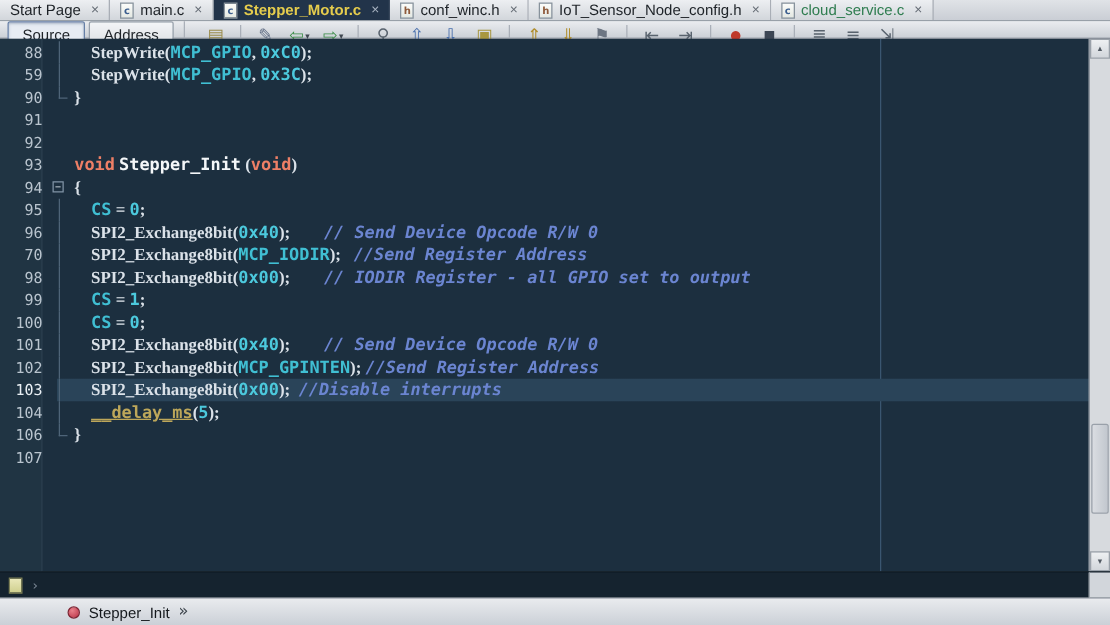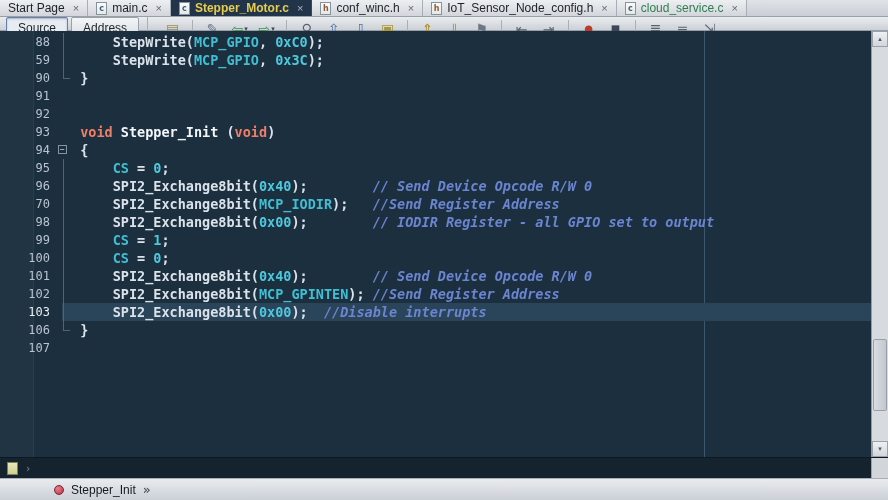--- a/index.html
+++ b/index.html
@@ -26,32 +26,32 @@
   .icons{display:flex;align-items:center;gap:2px;margin-left:4px;}
   .tsep{width:1px;height:18px;background:#a9afb8;margin:0 5px;flex:none;}
   .ibtn{width:25px;height:24px;border:1px solid transparent;background:transparent;display:flex;align-items:center;justify-content:center;padding:0;border-radius:2px;}
   .glyph{font-family:"DejaVu Sans",sans-serif;font-size:14px;line-height:14px;}
   .dd{font-family:"DejaVu Sans",sans-serif;font-size:7px;color:#3f4750;margin-left:1px;}
 
   
   .editor{position:relative;flex:1;background:var(--editor-bg);overflow:hidden;}
   .gutter-strip{position:absolute;left:0;top:0;bottom:0;width:34px;background:var(--gutter-bg);border-right:1px solid #2a3e4f;z-index:1;}
   .margin-guide{position:absolute;top:0;bottom:0;left:704px;width:1px;background:var(--margin-guide);z-index:1;}
-  .coderows{position:absolute;left:0;top:2px;right:17px;z-index:2;padding-left:28px;}
+  .coderows{position:absolute;left:12px;top:2px;right:17px;z-index:2;}
   .row{display:flex;height:18px;font:bold 13.5px/18px "DejaVu Sans Mono",monospace;}
   .row.current{background:linear-gradient(to right,rgba(0,0,0,0) 0,rgba(0,0,0,0) 34px,var(--current-line-bg) 34px);}
   .ln{width:28px;padding-right:6px;text-align:right;color:#b9c4ce;font:12px/18px "DejaVu Sans Mono",monospace;flex:none;}
   .row.current .ln{color:#e9eff4;}
   .fold{position:relative;width:16px;height:18px;flex:none;}
   .f-l::before{content:"";position:absolute;left:7px;top:0;height:18px;width:1px;background:var(--fold-line);}
   .f-e::before{content:"";position:absolute;left:7px;top:0;height:10px;width:1px;background:var(--fold-line);}
   .f-e::after{content:"";position:absolute;left:7px;top:9px;width:7px;height:1px;background:var(--fold-line);}
   .fbox{position:absolute;left:2px;top:4px;width:9px;height:9px;border:1px solid #8094a6;color:#d6dee6;font:8px/8px "DejaVu Sans Mono",monospace;text-align:center;background:var(--editor-bg);}
   .txt{white-space:pre;flex:1;}
-  .tk-pl{color:var(--tk-pl);}
+  .tk-pl{color:var(--tk-pl);font-family:Liberation Serif, serif;}
   .tk-kw{color:var(--tk-kw);}
   .tk-mc{color:var(--tk-mc);}
   .tk-nm{color:var(--tk-nm);}
   .tk-cm{color:var(--tk-cm);font-style:italic;}
   .tk-fn{color:var(--tk-fn);font-weight:bold;}
   .tk-dm{color:var(--tk-dm);text-decoration:underline;}
 
   
   .vscroll{position:absolute;top:0;right:0;bottom:0;width:17px;background:#d7dade;border-left:1px solid #949ba4;z-index:3;}
   .sbtn{position:absolute;left:0;right:0;height:16px;background:linear-gradient(#eef0f2,#d2d6db);border:1px solid #9aa1a9;display:flex;align-items:center;justify-content:center;font-size:7px;color:#525a63;font-family:"DejaVu Sans",sans-serif;}
@@ -255,20 +255,25 @@
           <span class="ln">102</span>
           <span class="fold f-l"></span>
           <span class="txt"><span class="tk-pl">     SPI2_Exchange8bit(</span><span class="tk-mc">MCP_GPINTEN</span><span class="tk-pl">); </span><span class="tk-cm">//Send Register Address</span></span>
         </div>
         <div class="row current">
           <span class="ln">103</span>
           <span class="fold f-l"></span>
           <span class="txt"><span class="tk-pl">     SPI2_Exchange8bit(</span><span class="tk-nm">0x00</span><span class="tk-pl">);  </span><span class="tk-cm">//Disable interrupts</span></span>
         </div>
         <div class="row">
+          <span class="ln">104</span>
+          <span class="fold f-l"></span>
+          <span class="txt"><span class="tk-pl">     </span><span class="tk-dm">__delay_ms</span><span class="tk-pl">(</span><span class="tk-nm">5</span><span class="tk-pl">);</span></span>
+        </div>
+        <div class="row">
           <span class="ln">106</span>
           <span class="fold f-e"></span>
           <span class="txt"><span class="tk-pl"> }</span></span>
         </div>
         <div class="row">
           <span class="ln">107</span>
           <span class="fold"></span>
           <span class="txt"></span>
         </div>
       </div>

